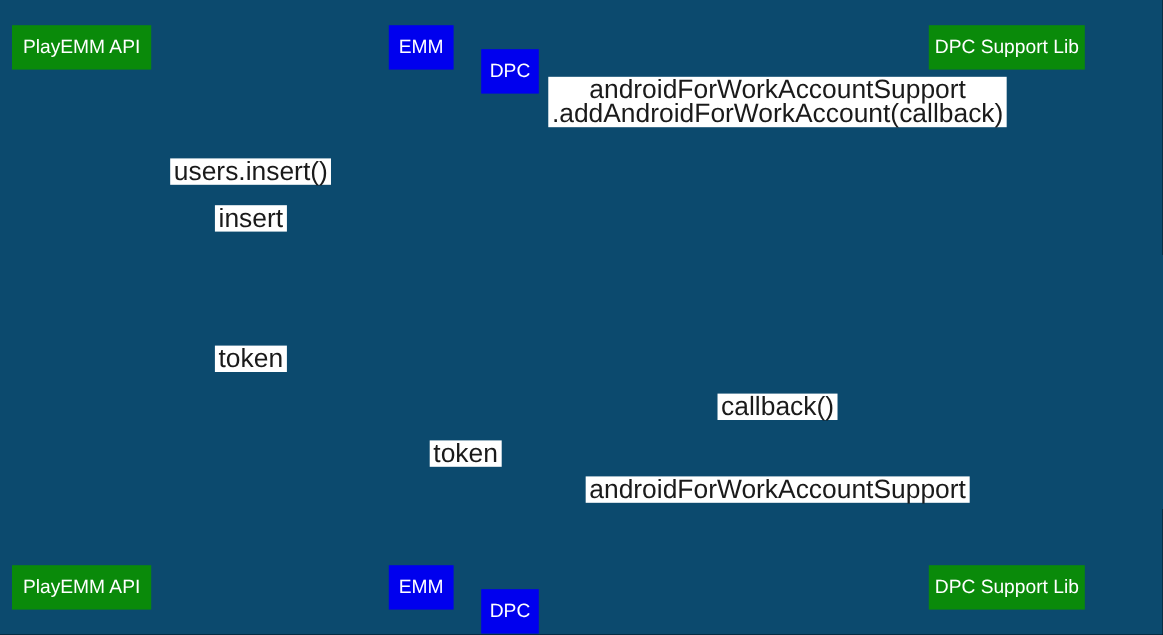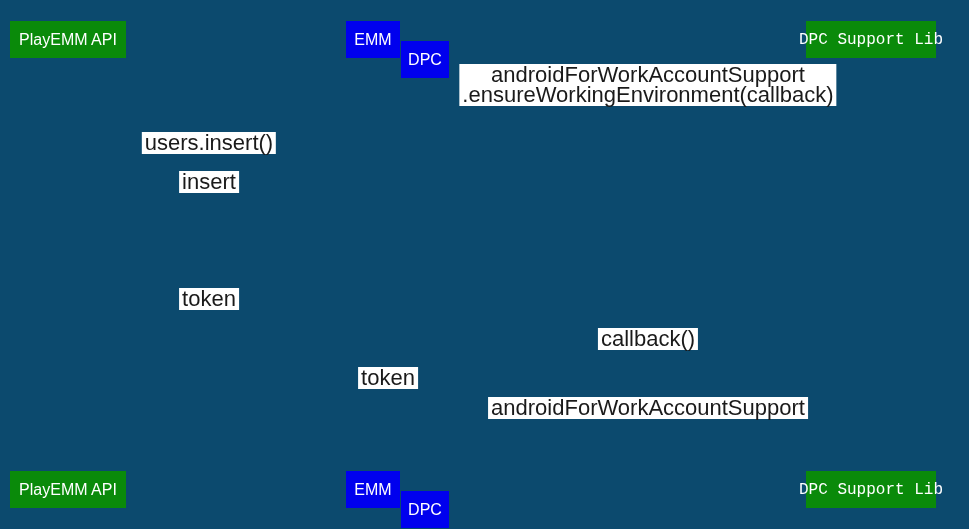--- a/index.html
+++ b/index.html
@@ -19,23 +19,23 @@
     position: absolute;
     height: 37px;
     display: flex;
     align-items: center;
     justify-content: center;
     color: #ffffff;
     font-size: 16px;
     white-space: nowrap;
   }
   .actor.playemm   { left: 10px;  width: 116px; }
-  .actor.emm       { left: 324px; width: 54px; margin-left: 22px;  }
+  .actor.emm       { left: 324px; width: 54px;  }
   .actor.dpc       { left: 401px; width: 48px; margin-top: 20px;  }
-  .actor.dsl       { left: 806px; width: 130px; font-family: Liberation Mono, monospace; }
+  .actor.dsl       { left: 774px; width: 130px; }
   .actor.row-top    { top: 21px;  }
   .actor.row-bottom { top: 471px; }
 
   .msg {
     position: absolute;
     transform: translateX(-50%);
     background: #ffffff;
     color: #1a1a1a;
     font-size: 22px;
     line-height: 20px;
@@ -66,21 +66,21 @@
   </div>
   <div class="actor dpc row-top" style="background-color: rgb(0, 0, 238);">
     <span>DPC</span>
   </div>
   <div class="actor dsl row-top" style="background-color: rgb(10, 138, 10);">
     <span>DPC Support Lib</span>
   </div>
 
   <div class="msg msg-0">
     <div>androidForWorkAccountSupport</div>
-    <div>.ensureWorkingEnvironment(callback)</div>
+    <div>.addAndroidForWorkAccount(callback)</div>
   </div>
   <div class="msg msg-1">
     <div>users.insert()</div>
   </div>
   <div class="msg msg-2">
     <div>insert</div>
   </div>
   <div class="msg msg-5">
     <div>token</div>
   </div>

